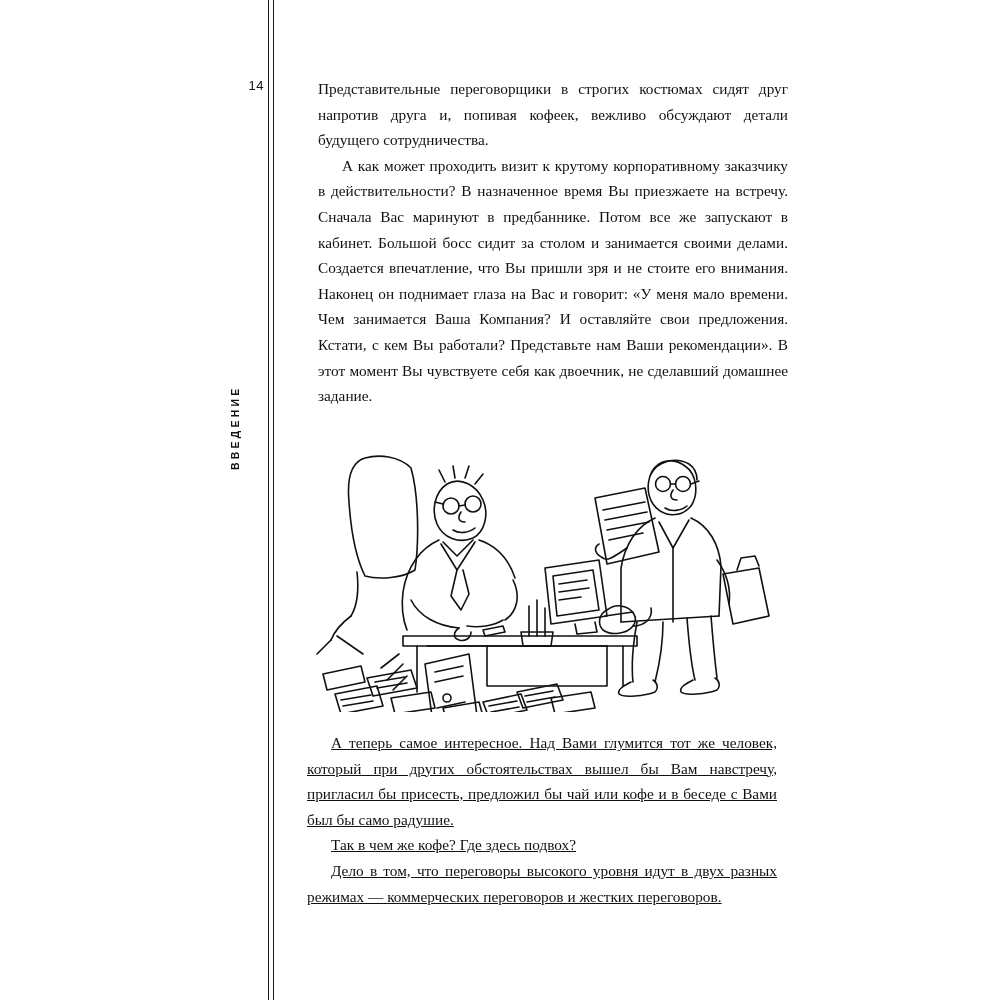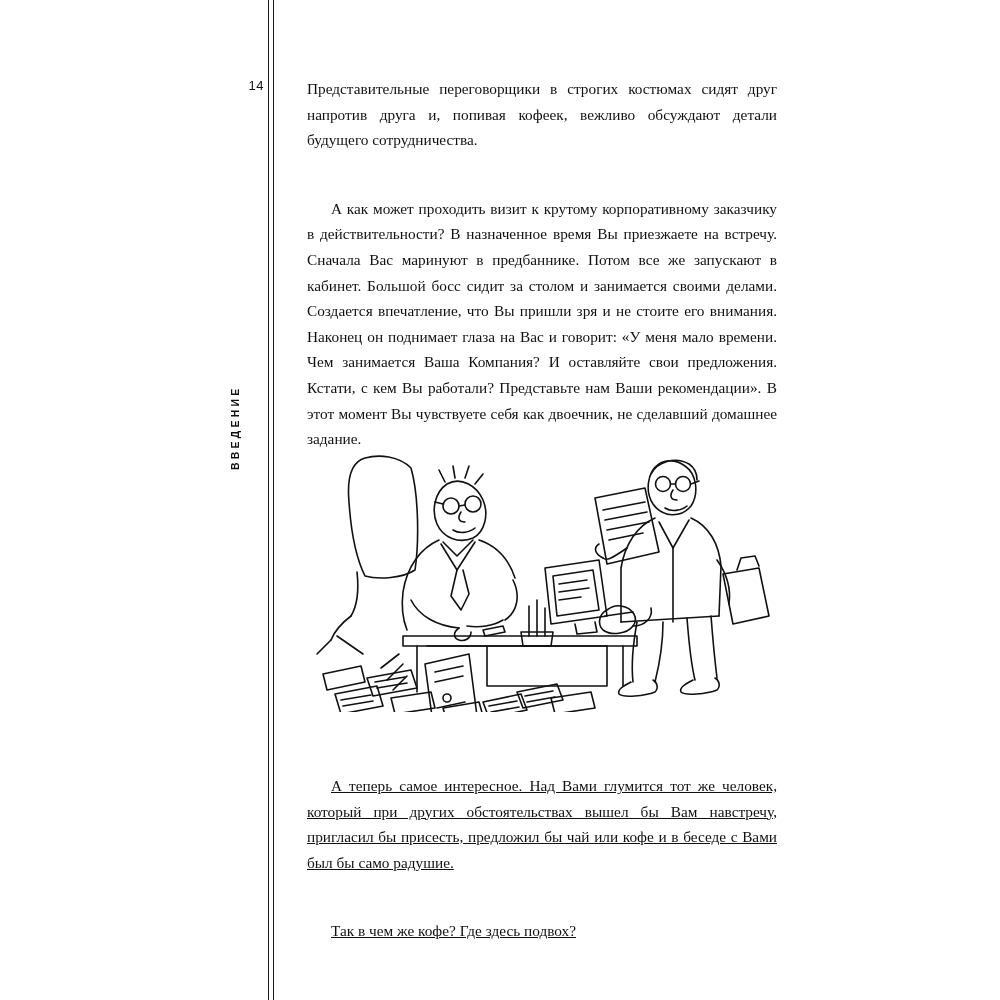--- a/index.html
+++ b/index.html
@@ -54,33 +54,33 @@
     font-weight: 700;
     letter-spacing: 3.2px;
     color: #111111;
     white-space: nowrap;
     text-align: left;
   }
 
   
   .column {
     position: absolute;
-    left: 307px;
+    left: 318px;
     top: 76px;
     width: 470px;
   }
   .para {
     margin: 0;
     font-size: 15.3px;
     line-height: 25.6px;
     text-align: justify;
     text-justify: inter-word;
     hyphens: manual;
   }
-  .para.indent { text-indent: 24px; margin-top: 43px; }
+  .para.indent { text-indent: 24px; }
 
   
   .figure {
     position: absolute;
     left: 307px;
     top: 440px;
     width: 470px;
     height: 272px;
   }
   .figure svg { display: block; }
@@ -223,15 +223,16 @@
         <path d="M176 190 L196 186 L198 192 L178 196 Z"></path>
 
         <path d="M92 214 L74 228 M96 224 L80 240 M100 236 L86 250"></path>
       </g>
     </svg>
   </div>
 
   <div class="column-lower">
     <p class="para indent">А теперь самое интересное. Над Вами глумится тот же человек, который при других обстоятельствах вышел бы Вам навстречу, пригласил бы присесть, предложил бы чай или кофе и в беседе с Вами был бы само радушие.</p>
     <p class="para indent">Так в чем же кофе? Где здесь подвох?</p>
+    <p class="para indent">Дело в том, что переговоры высокого уровня идут в двух разных режимах — коммерческих переговоров и жестких переговоров.</p>
   </div>
 
 </div>
 
 </body></html>

